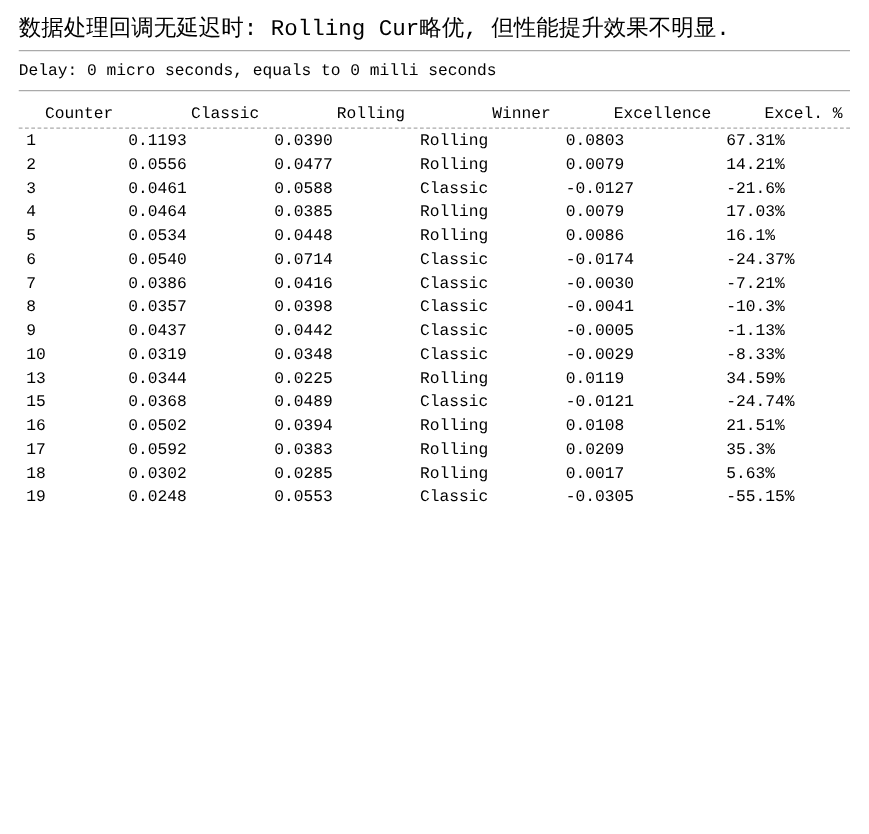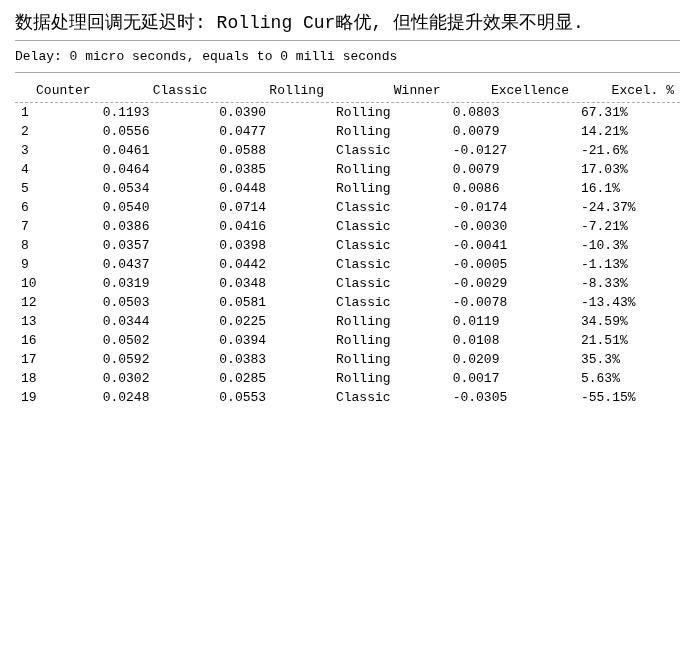--- a/index.html
+++ b/index.html
@@ -157,36 +157,36 @@
       </tr>
       <tr>
         <td>10</td>
         <td>0.0319</td>
         <td>0.0348</td>
         <td>Classic</td>
         <td>-0.0029</td>
         <td>-8.33%</td>
       </tr>
       <tr>
-        <td>12</td>
-        <td>0.0503</td>
-        <td>0.0581</td>
-        <td>Classic</td>
-        <td>-0.0078</td>
-        <td>-13.43%</td>
-      </tr>
-      <tr>
         <td>13</td>
         <td>0.0344</td>
         <td>0.0225</td>
         <td>Rolling</td>
         <td>0.0119</td>
         <td>34.59%</td>
       </tr>
       <tr>
+        <td>15</td>
+        <td>0.0368</td>
+        <td>0.0489</td>
+        <td>Classic</td>
+        <td>-0.0121</td>
+        <td>-24.74%</td>
+      </tr>
+      <tr>
         <td>16</td>
         <td>0.0502</td>
         <td>0.0394</td>
         <td>Rolling</td>
         <td>0.0108</td>
         <td>21.51%</td>
       </tr>
       <tr>
         <td>17</td>
         <td>0.0592</td>

